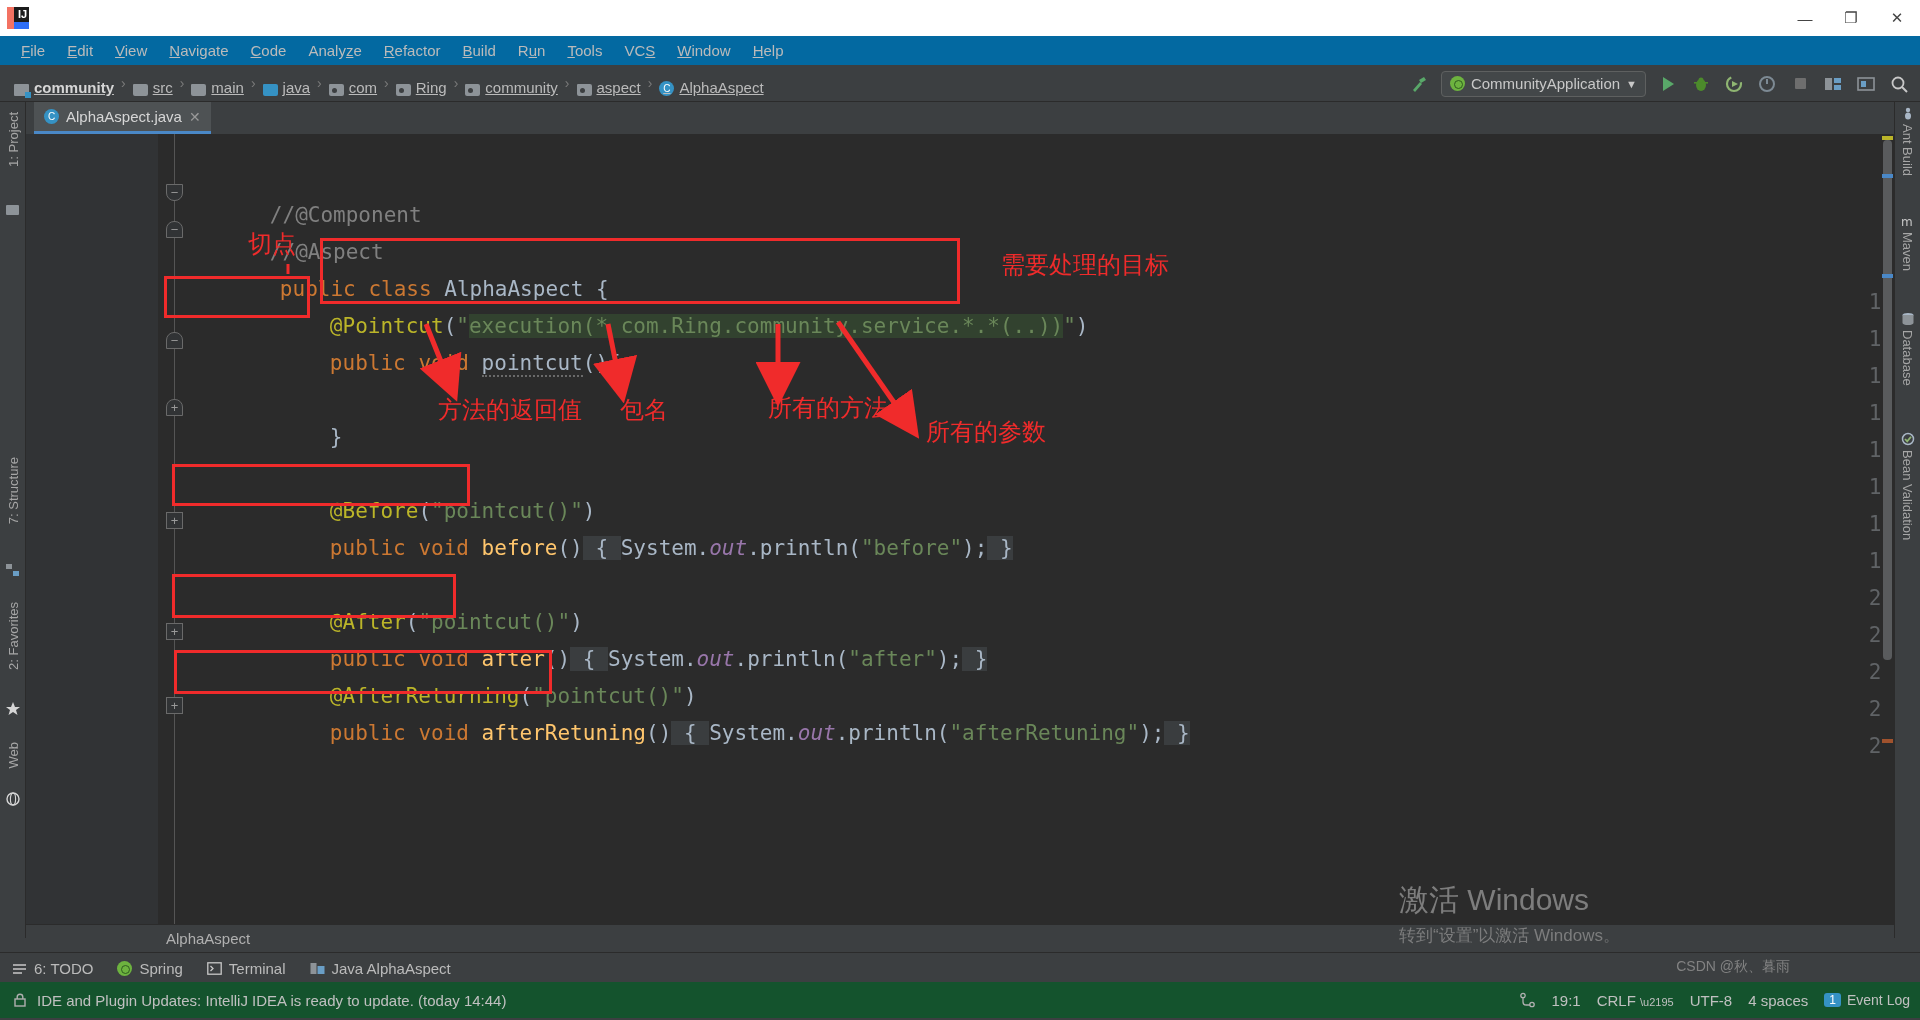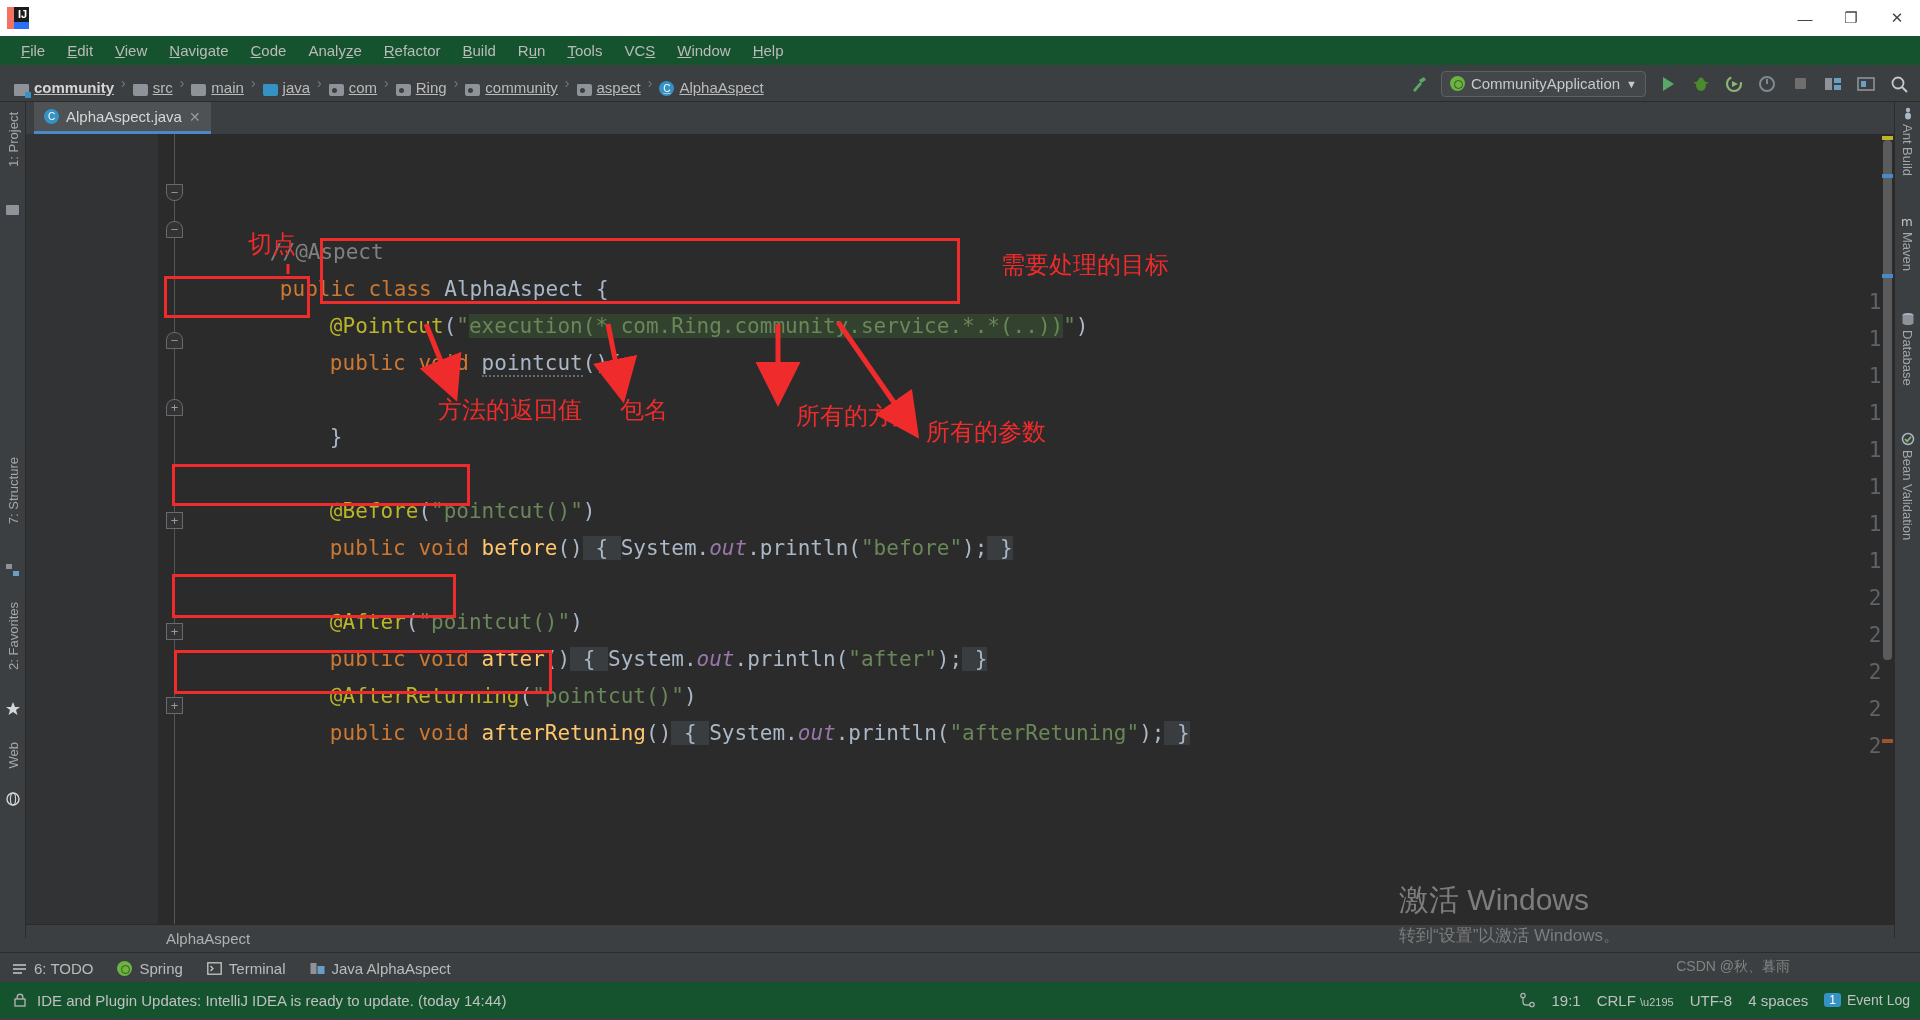--- a/index.html
+++ b/index.html
@@ -22,21 +22,21 @@
   .tb-logo .l3 { position:absolute; left:7px; top:15px; width:15px; height:7px; background:#2d6ef7; }
   .tb-logo .lt { position:absolute; left:11px; top:1px; color:#fff; font-size:11px; font-weight:bold; }
   .tb-title { font-size:16px; color:#3a3a3a; white-space:nowrap; }
   .tb-controls { position:absolute; right:0; top:0; height:36px; display:flex; }
   .tb-btn { width:46px; height:36px; display:flex; align-items:center; justify-content:center;
             color:#444; font-size:15px; }
 
   
   .menubar {
     position:absolute; left:0; top:36px; width:1920px; height:29px;
-    background:#14532d; display:flex; align-items:center; padding-left:10px;
+    background:#0369a1; display:flex; align-items:center; padding-left:10px;
   }
   .menu-item { font-size:15px; color:#bbbbbb; padding:3px 11px; white-space:nowrap; }
   .menu-item u { text-decoration:underline; }
 
   
   .navbar {
     position:absolute; left:0; top:65px; width:1920px; height:37px;
     background:#3c3f41; border-bottom:1px solid #2b2b2b;
     display:flex; align-items:center; padding-left:12px;
   }
@@ -412,20 +412,23 @@
     <div class="lnum" style="top:600px">28</div>
 
     <div class="fold rnd" style="top:50px">−</div>
     <div class="fold rnd2" style="top:87px">−</div>
     <div class="fold rnd2" style="top:198px">−</div>
     <div class="fold rnd2" style="top:265px">+</div>
     <div class="fold" style="top:378px">+</div>
     <div class="fold" style="top:489px">+</div>
     <div class="fold" style="top:563px">+</div>
 
+    <div class="code" style="left:168px; top:45px">
+      <span class="cmt">//@Component</span>
+    </div>
 
     <div class="code" style="left:168px; top:82px">
       <span class="cmt">//@Aspect</span>
     </div>
 
     <div class="code" style="left:178px; top:119px">
       <span class="k">public</span><span> </span><span class="k">class</span><span> </span><span class="cls">AlphaAspect</span><span> </span><span class="id">{</span>
     </div>
 
     <div class="code" style="left:228px; top:156px">
@@ -489,21 +492,21 @@
 
       <line x1="812" y1="188" x2="876" y2="280" stroke="#f02b2b" stroke-width="5" marker-end="url(#ah)"></line>
 
       <line x1="262" y1="130" x2="262" y2="140" stroke="#f02b2b" stroke-width="3"></line>
     </svg>
 
     <div class="redlbl" style="left:222px; top:94px;">切点</div>
     <div class="redlbl" style="left:975px; top:115px;">需要处理的目标</div>
     <div class="redlbl" style="left:412px; top:260px;">方法的返回值</div>
     <div class="redlbl" style="left:594px; top:260px;">包名</div>
-    <div class="redlbl" style="left:770px; top:258px;margin-top:8px;">所有的方法</div>
+    <div class="redlbl" style="left:742px; top:258px;">所有的方法</div>
     <div class="redlbl" style="left:900px; top:282px;">所有的参数</div>
 
     <div class="scroll-track">
       <div class="scroll-thumb"></div>
     </div>
     <div class="mark" style="top:2px;  background:#bbb529;"></div>
     <div class="mark" style="top:40px; background:#4a88c7;"></div>
     <div class="mark" style="top:140px;background:#4a88c7;"></div>
     <div class="mark" style="top:605px;background:#a0522d;"></div>
   </div>

